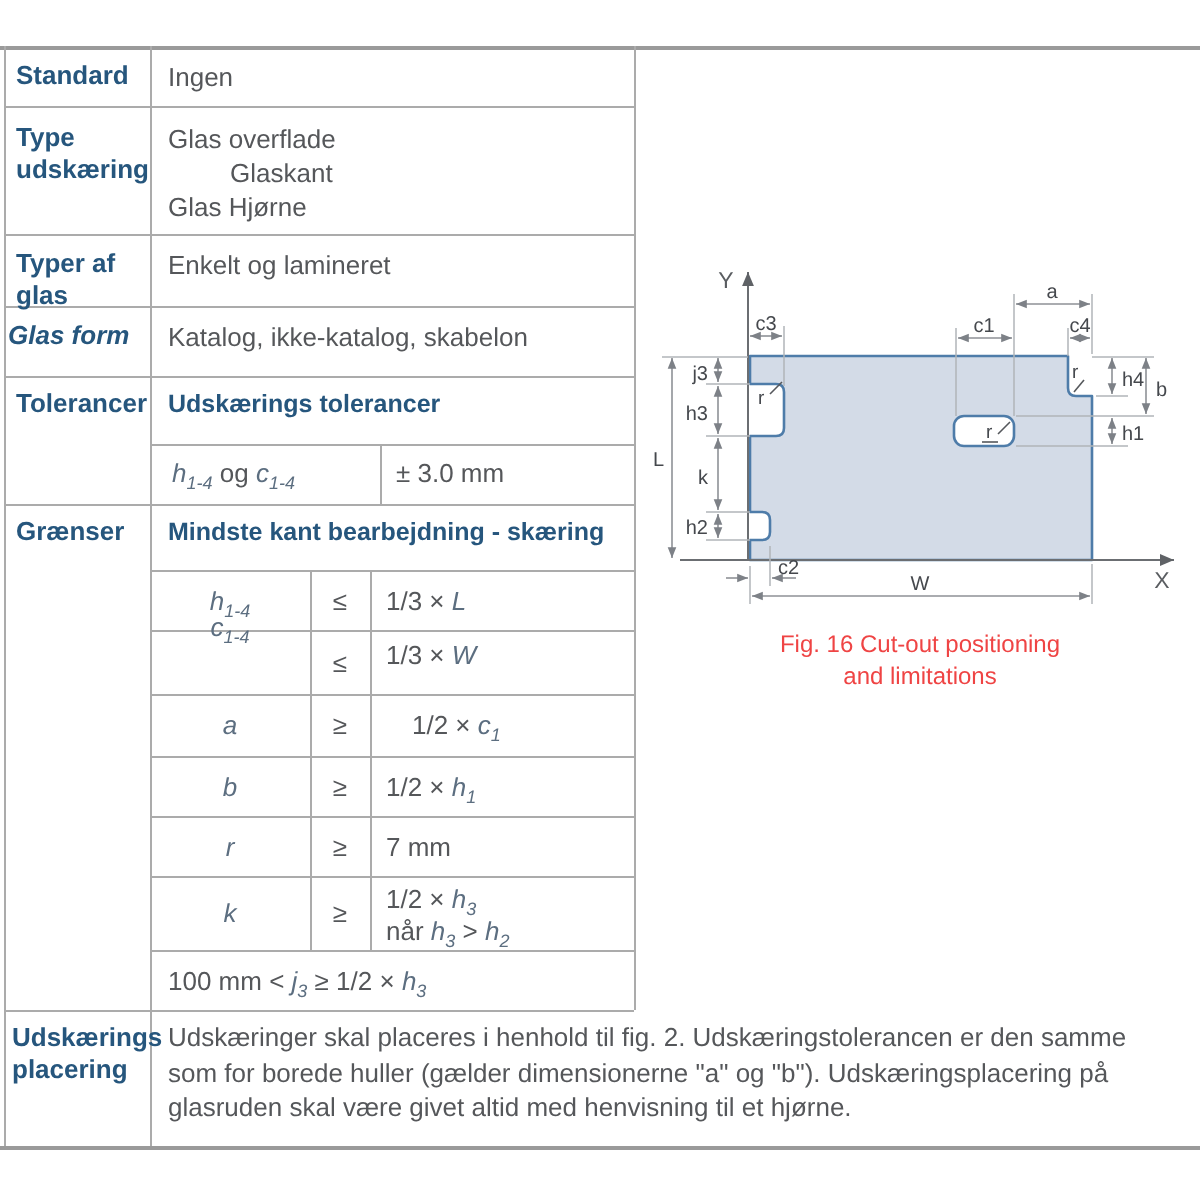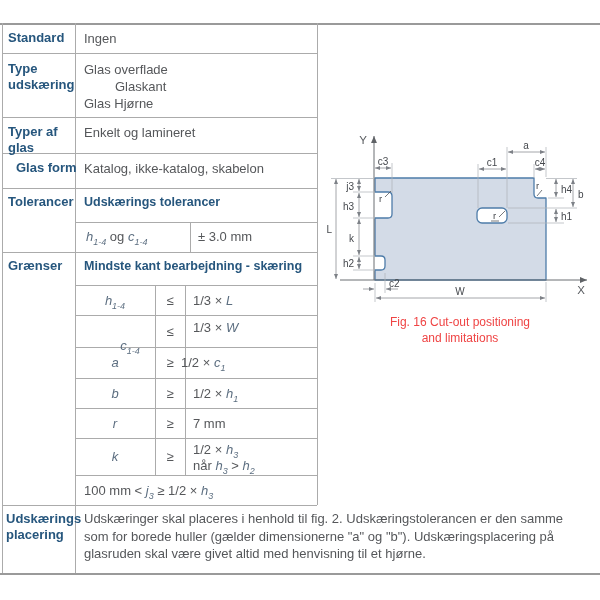--- a/index.html
+++ b/index.html
@@ -47,21 +47,21 @@
   <div class="hl" style="left:75px;top:347px;width:242px;"></div>
   <div class="hl" style="left:75px;top:378px;width:242px;"></div>
   <div class="hl" style="left:75px;top:408px;width:242px;"></div>
   <div class="hl" style="left:75px;top:438px;width:242px;"></div>
   <div class="hl" style="left:75px;top:475px;width:242px;"></div>
   <div class="hl" style="left:2px;top:505px;width:315px;"></div>
 
   <div class="lab" style="left:8px;top:30px;width:64px;">Standard</div>
   <div class="lab" style="left:8px;top:61px;width:64px;">Type udskæring</div>
   <div class="lab" style="left:8px;top:124px;width:64px;">Typer af glas</div>
-  <div class="lab" style="left:16px;top:160px;width:64px;">Glas form</div>
+  <div class="lab" style="left:4px;top:160px;width:64px;font-style:italic;">Glas form</div>
   <div class="lab" style="left:8px;top:194px;width:64px;">Tolerancer</div>
   <div class="lab" style="left:8px;top:258px;width:64px;">Grænser</div>
   <div class="lab" style="left:6px;top:511px;width:68px;">Udskærings placering</div>
 
   <div class="txt" style="left:84px;top:30px;">Ingen</div>
   <div class="txt" style="left:84px;top:61px;">Glas overflade</div>
   <div class="txt" style="left:84px;top:78px;margin-left:31px;">Glaskant</div>
   <div class="txt" style="left:84px;top:95px;">Glas Hjørne</div>
   <div class="txt" style="left:84px;top:160px;">Katalog, ikke-katalog, skabelon</div>
   <div class="txt" style="left:84px;top:124px;">Enkelt og lamineret</div>
@@ -69,27 +69,27 @@
   <div class="hdr" style="left:84px;top:195px;">Udskærings tolerancer</div>
   <div class="txt fml" style="left:86px;top:228px;"><span class="fvar">h</span><sub>1-4</sub><span>  og  </span><span class="fvar">c</span><sub>1-4</sub></div>
   <div class="txt fml" style="left:198px;top:228px;"><span>± 3.0 mm</span></div>
 
   <div class="hdr" style="left:84px;top:259px;">Mindste kant bearbejdning - skæring</div>
 
   <div class="cell-c fml txt" style="left:75px;top:292px;width:80px;"><span class="fvar">h</span><sub>1-4</sub></div>
   <div class="cell-c txt" style="left:155px;top:292px;width:30px;">≤</div>
   <div class="txt fml" style="left:193px;top:292px;"><span>1/3 × </span><span class="fvar">L</span></div>
 
-  <div class="cell-c fml txt" style="left:75px;top:337px;width:80px;padding-left:15px;"><span class="fvar">c</span><sub>1-4</sub></div>
+  <div class="cell-c fml txt" style="left:75px;top:305px;width:80px;"><span class="fvar">c</span><sub>1-4</sub></div>
   <div class="cell-c txt" style="left:155px;top:323px;width:30px;">≤</div>
   <div class="txt fml" style="left:193px;top:319px;"><span>1/3 × </span><span class="fvar">W</span></div>
 
   <div class="cell-c fml txt" style="left:75px;top:354px;width:80px;"><span class="fvar">a</span></div>
   <div class="cell-c txt" style="left:155px;top:354px;width:30px;">≥</div>
-  <div class="txt fml" style="left:181px;top:354px;"><span>1/2 × </span><span class="fvar">c</span><sub>1</sub></div>
+  <div class="txt fml" style="left:206px;top:354px;"><span>1/2 × </span><span class="fvar">c</span><sub>1</sub></div>
 
   <div class="cell-c fml txt" style="left:75px;top:385px;width:80px;"><span class="fvar">b</span></div>
   <div class="cell-c txt" style="left:155px;top:385px;width:30px;">≥</div>
   <div class="txt fml" style="left:193px;top:385px;"><span>1/2 × </span><span class="fvar">h</span><sub>1</sub></div>
 
   <div class="cell-c fml txt" style="left:75px;top:415px;width:80px;"><span class="fvar">r</span></div>
   <div class="cell-c txt" style="left:155px;top:415px;width:30px;">≥</div>
   <div class="txt fml" style="left:193px;top:415px;"><span>7 mm</span></div>
 
   <div class="cell-c fml txt" style="left:75px;top:448px;width:80px;"><span class="fvar">k</span></div>

